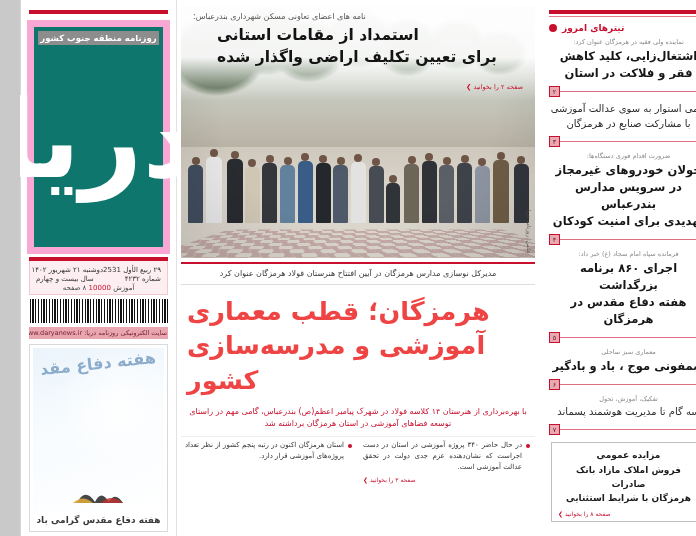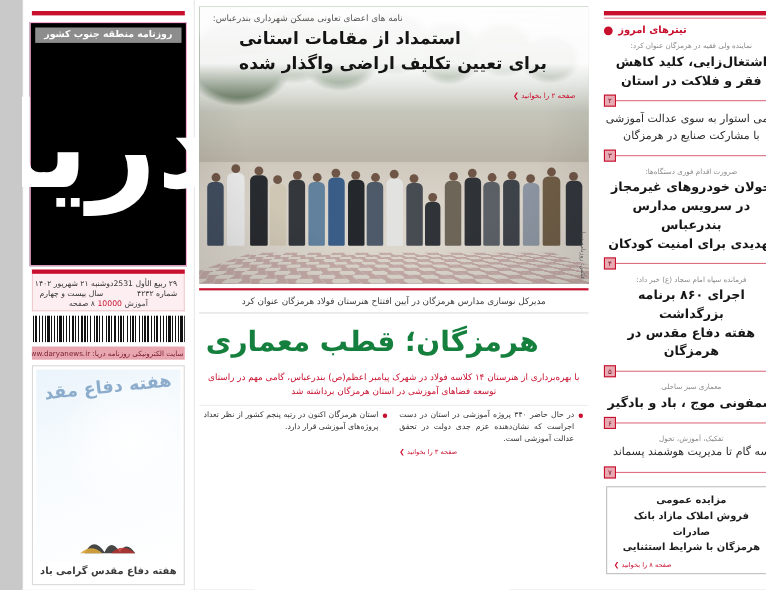--- a/index.html
+++ b/index.html
@@ -35,22 +35,22 @@
     border-left: 1px solid #d8d8d8;
   }
 
   .mast-toprule {
     height: 4px;
     background: #c8102e;
     margin: 4px 2px 6px 2px;
   }
 
   .mast-plate {
-    background: #000000;
-    border: 1px solid #f9a8d4;
+    background: #0f766e;
+    border: 7px solid #f9a8d4;
     padding: 4px 4px 6px 4px;
     position: relative;
   }
 
   .mast-kicker {
     font-size: 8.5px;
     color: #ffffff;
     background: #8d8d8d;
     text-align: center;
     padding: 2px 1px;
@@ -318,21 +318,21 @@
   }
 
   .headline-block {
     padding: 9px 4px 2px 4px;
     text-align: left;
   }
 
   .headline {
     font-size: 25.5px;
     font-weight: bold;
-    color: #15803d;
+    color: #ef4444;
     line-height: 1.34;
     letter-spacing: -0.4px;
     text-align: left;
     padding-left: 2px;
   }
 
   .subhead {
     font-size: 8px;
     color: #c8102e;
     line-height: 1.55;
@@ -589,20 +589,21 @@
         <div class="lead-title">برای تعیین تکلیف اراضی واگذار شده</div>
         <div class="lead-more">صفحه ۲ را بخوانید ❯</div>
       </div>
     </div>
 
     <div class="caption-rule"></div>
     <div class="lead-caption">مدیرکل نوسازی مدارس هرمزگان در آیین افتتاح هنرستان فولاد هرمزگان عنوان کرد</div>
 
     <div class="headline-block">
       <div class="headline">هرمزگان؛ قطب معماری</div>
+      <div class="headline">آموزشی و مدرسه‌سازی کشور</div>
     </div>
 
     <div class="subhead">با بهره‌برداری از هنرستان ۱۴ کلاسه فولاد در شهرک پیامبر اعظم(ص) بندرعباس، گامی مهم در راستای توسعه فضاهای آموزشی در استان هرمزگان برداشته شد</div>
 
     <div class="bullets">
       <div class="bullet">
         <span>استان هرمزگان اکنون در رتبه پنجم کشور از نظر تعداد پروژه‌های آموزشی قرار دارد.</span>
       </div>
       <div class="bullet">
         <span>در حال حاضر ۳۴۰ پروژه آموزشی در استان در دست اجراست که نشان‌دهنده عزم جدی دولت در تحقق عدالت آموزشی است.</span>

